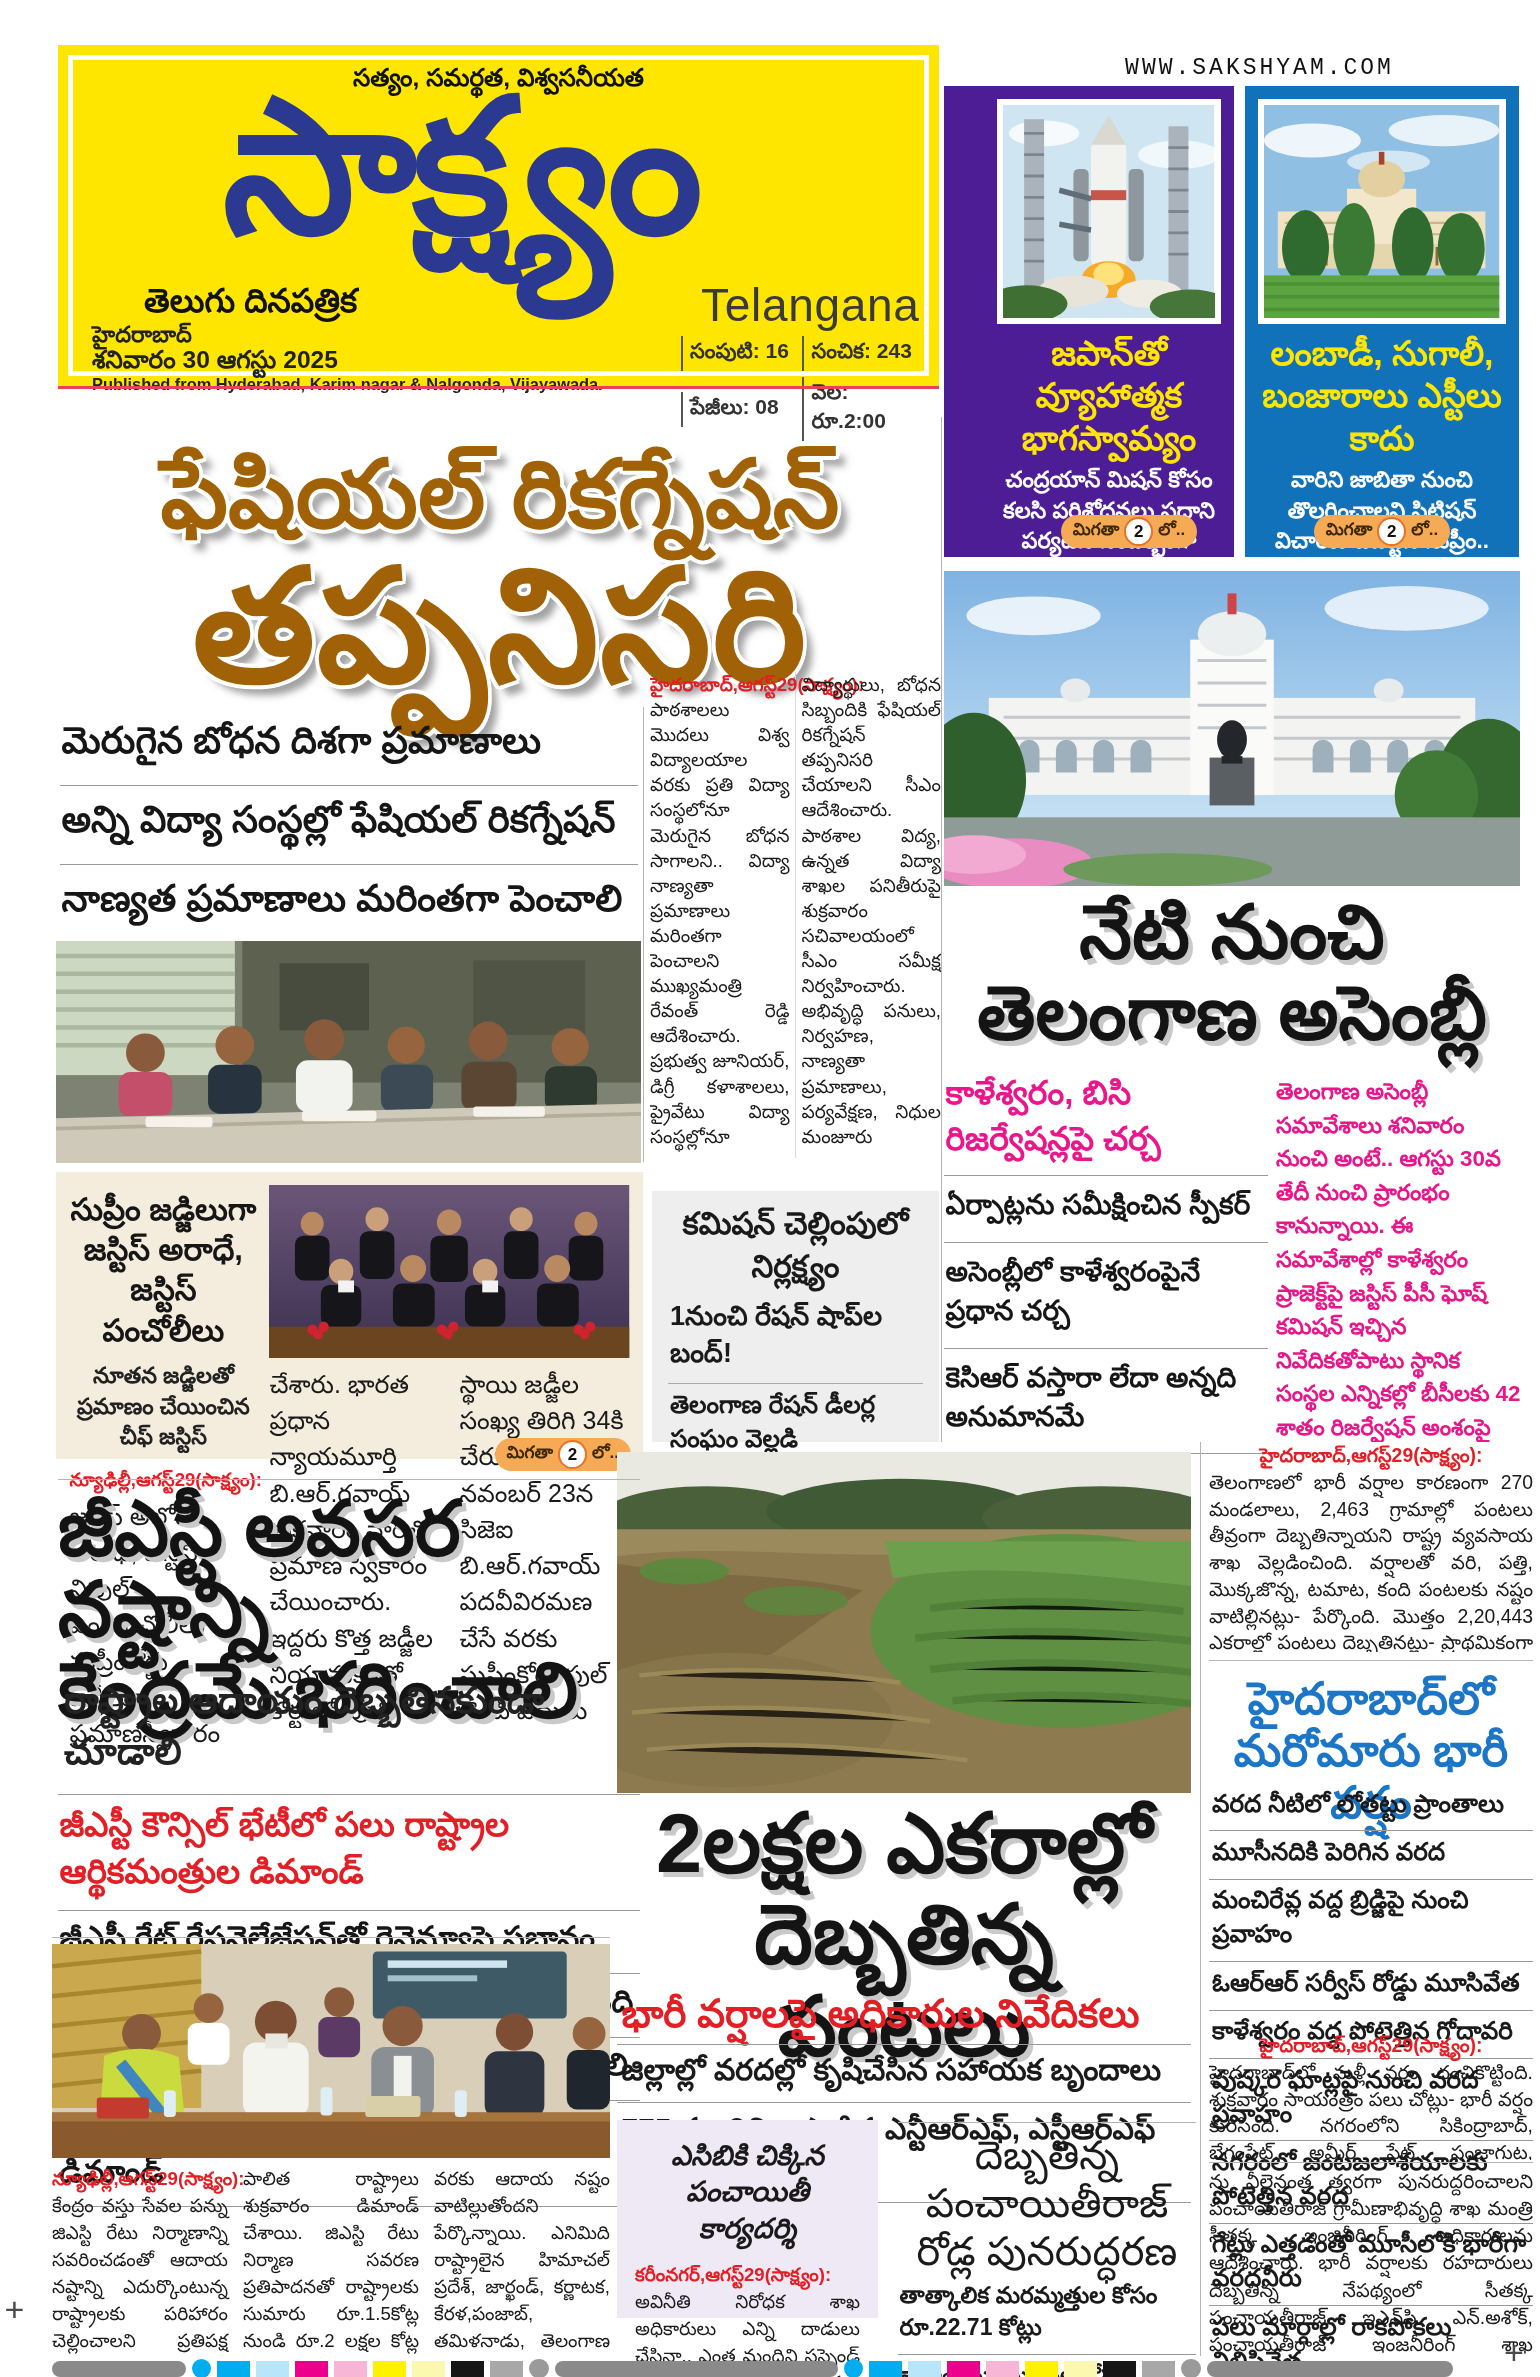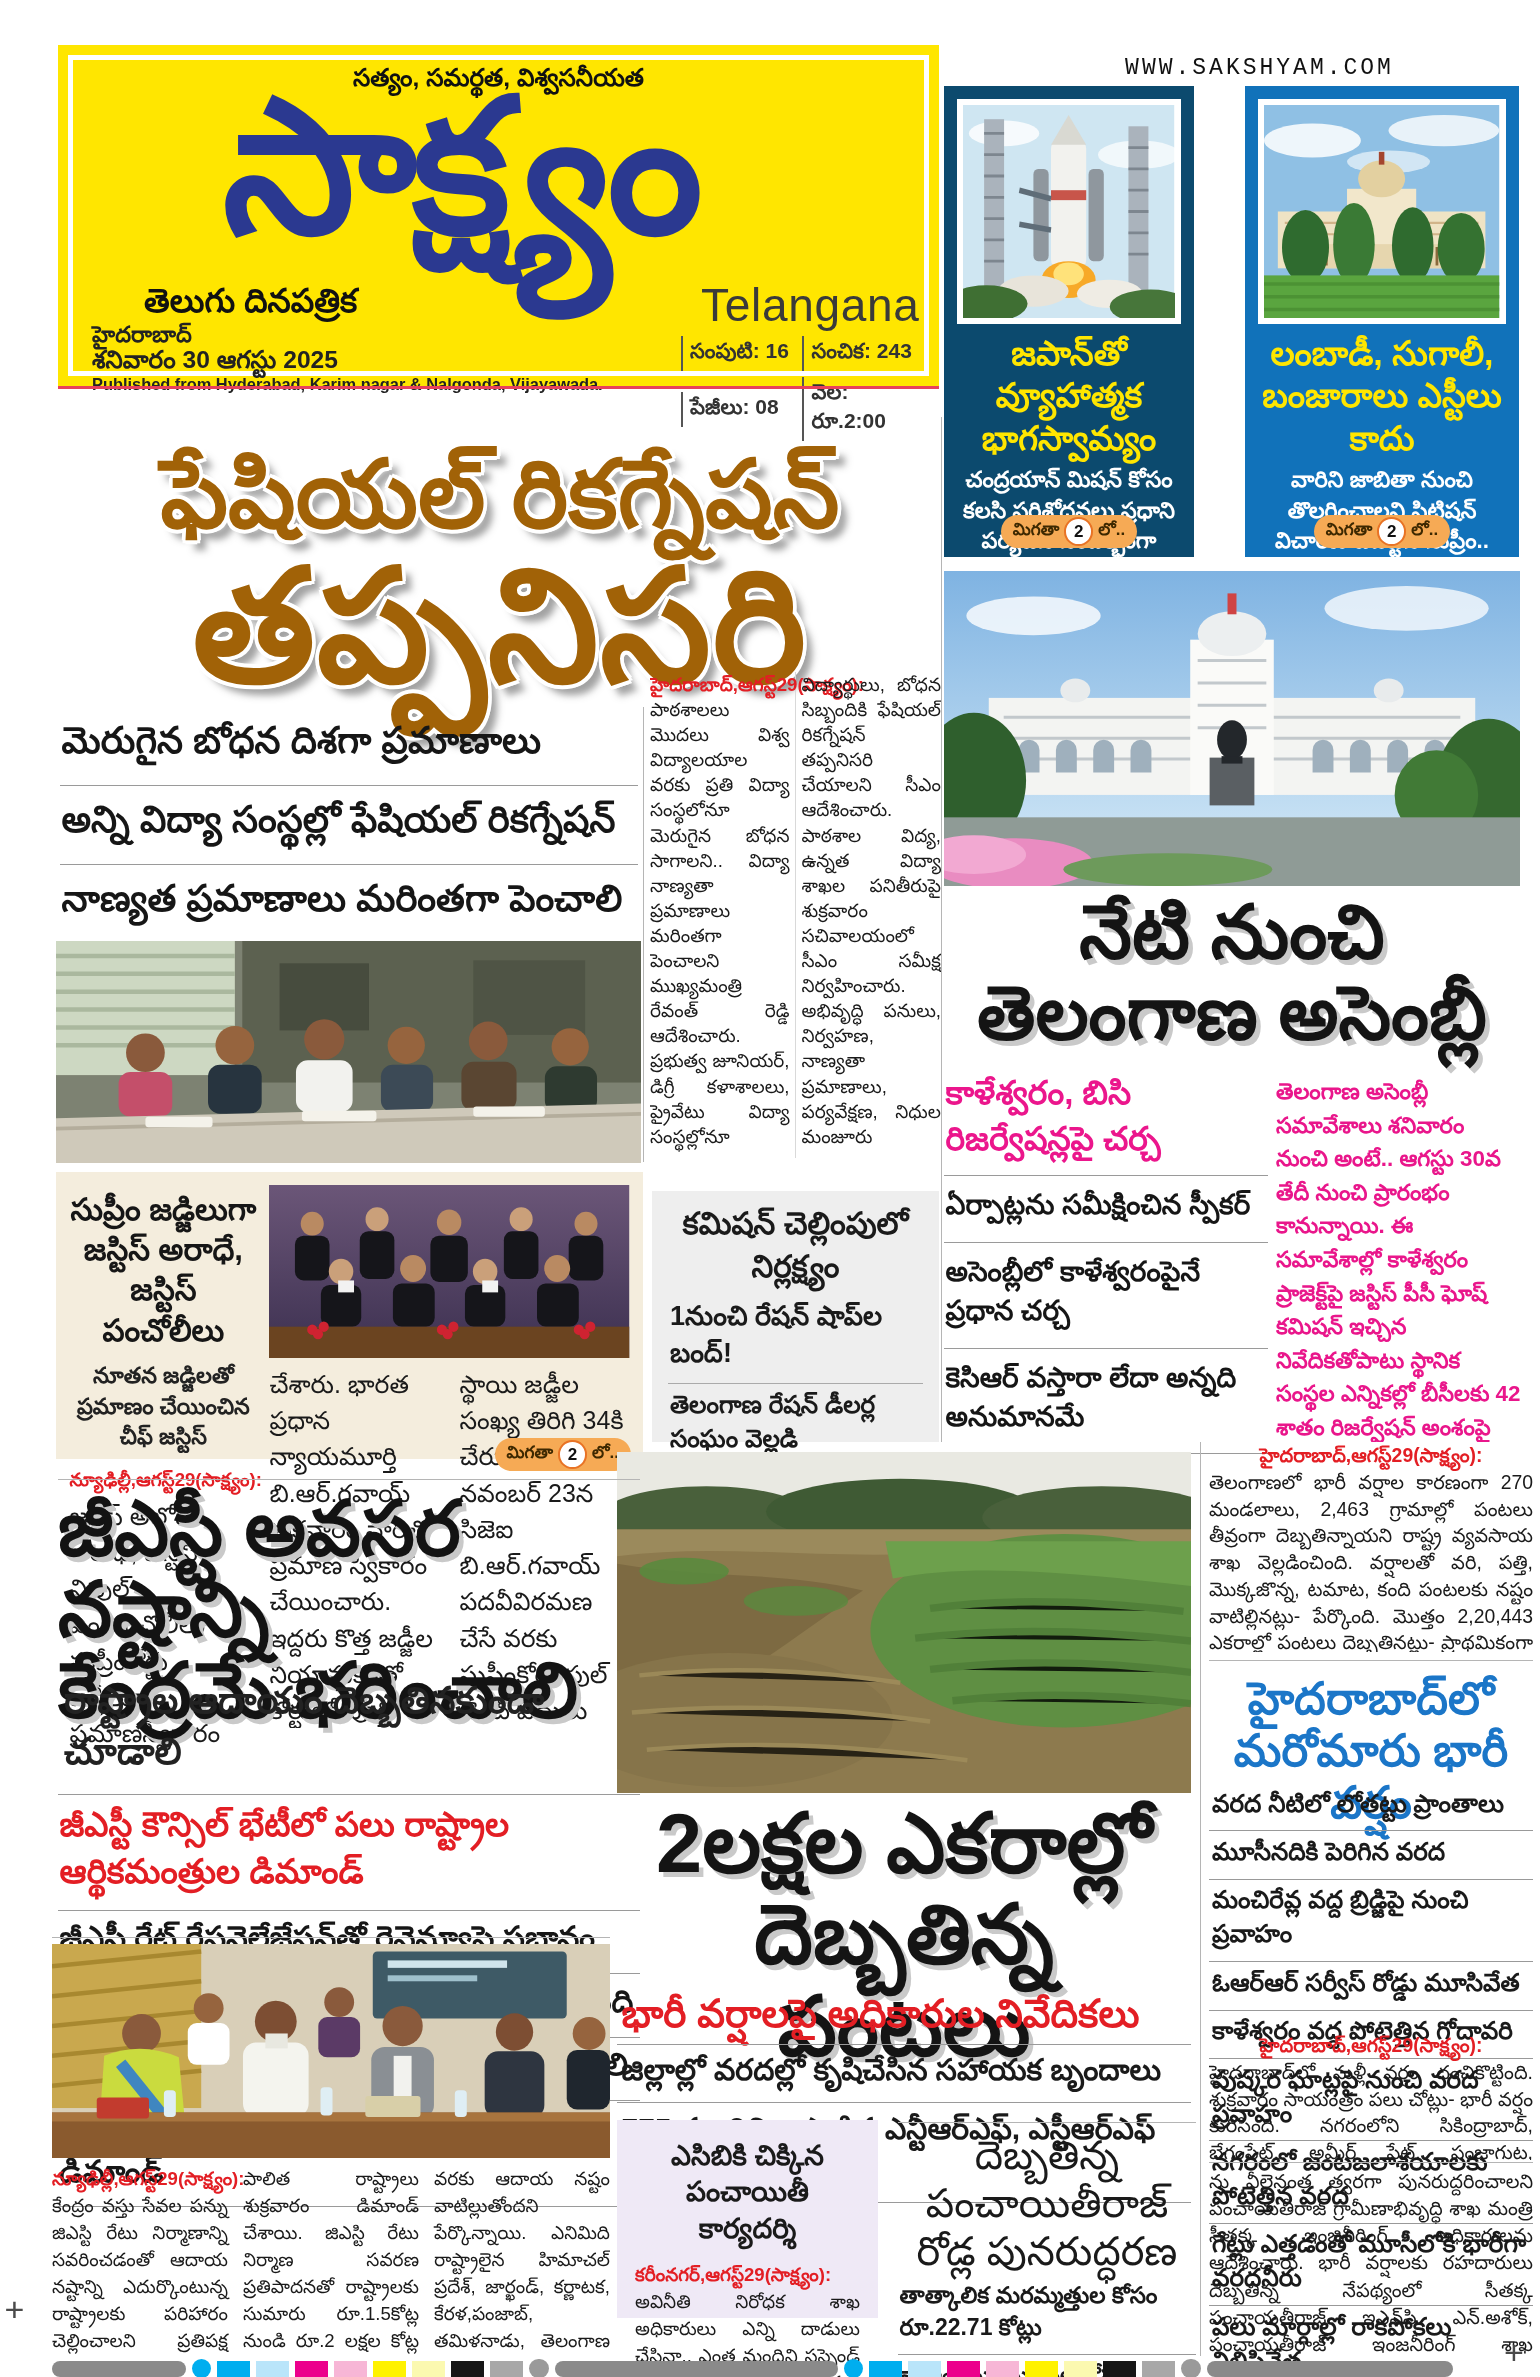--- a/index.html
+++ b/index.html
@@ -23,21 +23,21 @@
   .m-redline{position:absolute;left:58px;top:386px;width:881px;height:3px;background:#E8415C;}
   .website{left:1103px;top:55px;width:313px;font-family:"Liberation Mono", monospace;font-size:23px;letter-spacing:3px;color:#111;text-align:center;}
   
   .promo{color:#fff;}
   .promo .photo{margin:13.4px 13.4px 4.5px;background:#fff;padding:6px;}
   .promo .photo svg{display:block;width:100%;height:213px;}
   .promo h2{margin:7.5px 10.4px 3px;text-align:center;font-size:34px;line-height:1.25;color:#FFE600;font-weight:800;}
   .promo .sub{margin:6px 15px;text-align:center;font-size:22.4px;line-height:1.35;font-weight:700;color:#fff;}
   .promo .dl{display:block;margin:12px 15px 1.5px;font-size:20px;font-weight:800;color:#FFE600;}
   .promo .bd{margin:1.5px 15px;font-size:20px;line-height:1.5;font-weight:600;}
-  .box-japan{left:944px;top:86px;width:250px;height:471px;background:#0c4a6e;}
+  .box-japan{left:944px;top:86px;width:250px;height:471px;background:#4c1d95;padding-left:40px;}
   .box-st{left:1245px;top:86px;width:274px;height:471px;background:#1172BA;}
   .promo .badge-row{position:absolute;bottom:9px;width:100%;text-align:center;}
   
   .badge{display:inline-flex;align-items:center;gap:5.2px;background:#F6AA55;border-radius:18px;padding:2.2px 12px;font-size:17px;font-weight:800;color:#3d2800;vertical-align:middle;}
   .badge .num{width:24.6px;height:24.6px;border-radius:50%;background:#fff;border:2.2px solid #E87325;color:#111;display:inline-flex;align-items:center;justify-content:center;font-size:17px;font-weight:800;}
   
   .lead-hl{left:60px;top:406px;width:880px;text-align:center;color:#a16207;font-weight:800;
     text-shadow:-3px -3px 0 #fff,3px -3px 0 #fff,-3px 3px 0 #fff,3px 3px 0 #fff,0 -3.7px 0 #fff,0 3.7px 0 #fff,-3.7px 0 0 #fff,3.7px 0 0 #fff,9px 10.4px 7.5px rgba(70,70,70,.5);margin-top:37px;}
   .lead-hl .l1{font-size:95px;line-height:1.08;}
   .lead-hl .l2{font-size:158px;line-height:1.02;font-weight:900;letter-spacing:1.5px;}
@@ -104,21 +104,21 @@
   .rain-hl .l2{font-size:45px;}
   .rain-decks{left:1209px;top:1783px;width:324px;}
   .rain-decks .deck{font-size:24.6px;font-weight:700;padding:6.7px 3px;border-bottom:1.1px solid #999;}
   .rain-body{left:1209px;top:2032px;width:324px;height:128px;font-size:19.4px;line-height:1.38;text-align:justify;}
   .roads-cont{left:1209px;top:2168px;width:324px;height:188px;font-size:19.4px;line-height:1.4;text-align:justify;}
   
   .meet-photo{left:52px;top:1944px;width:558px;height:214px;}
   .gstbody{left:52px;top:2166px;width:558px;height:191px;column-count:3;column-gap:15px;font-size:18.6px;line-height:1.45;text-align:justify;}
   .acb{left:617px;top:2120px;width:261px;height:198px;background:#EFE9F6;}
   .acb .inner{position:absolute;inset:15px 18px;}
-  .acb h2{margin:3px 0 0;font-size:28px;text-align:center;font-weight:800;line-height:1.3;}
+  .acb h2{margin:3px 0 0;font-size:28px;text-align:center;font-weight:800;line-height:1.3;font-style:italic;}
   .acb .bd{margin-top:15px;font-size:18.6px;line-height:1.45;text-align:justify;}
   .roads{left:898px;top:2126px;width:298px;}
   .roads h2{margin:4.5px 0 0;font-size:40px;text-align:center;font-weight:400;line-height:1.2;}
   .roads .deck{font-size:23px;font-weight:800;padding:7.5px 1.5px;border-bottom:1.1px solid #999;text-align:left;}
   
   .vline{width:0;border-left:1.1px solid #b5b5b5;}
   .hline{height:0;border-top:1.1px solid #b5b5b5;}
   
   .strip{left:52px;top:2359px;width:1472px;height:19.4px;display:flex;align-items:center;gap:6px;}
   .strip .seg{height:16.4px;display:inline-block;}

